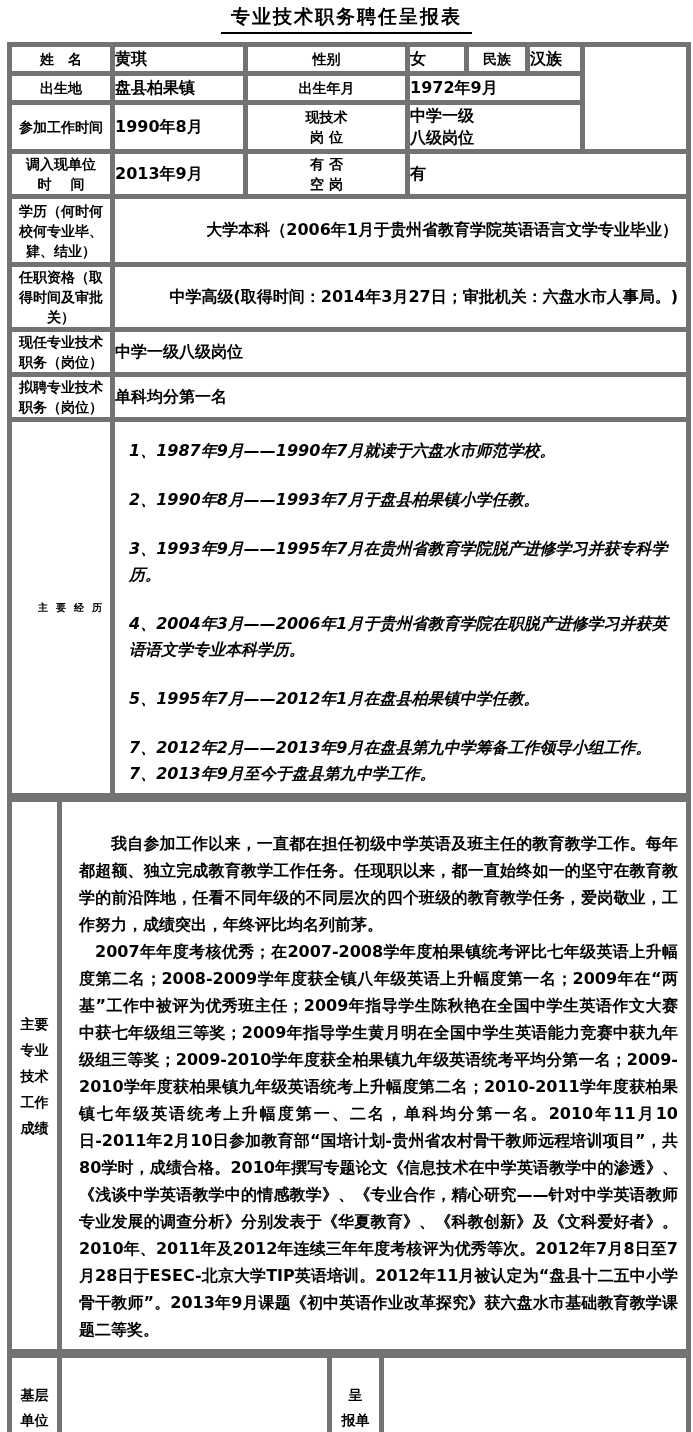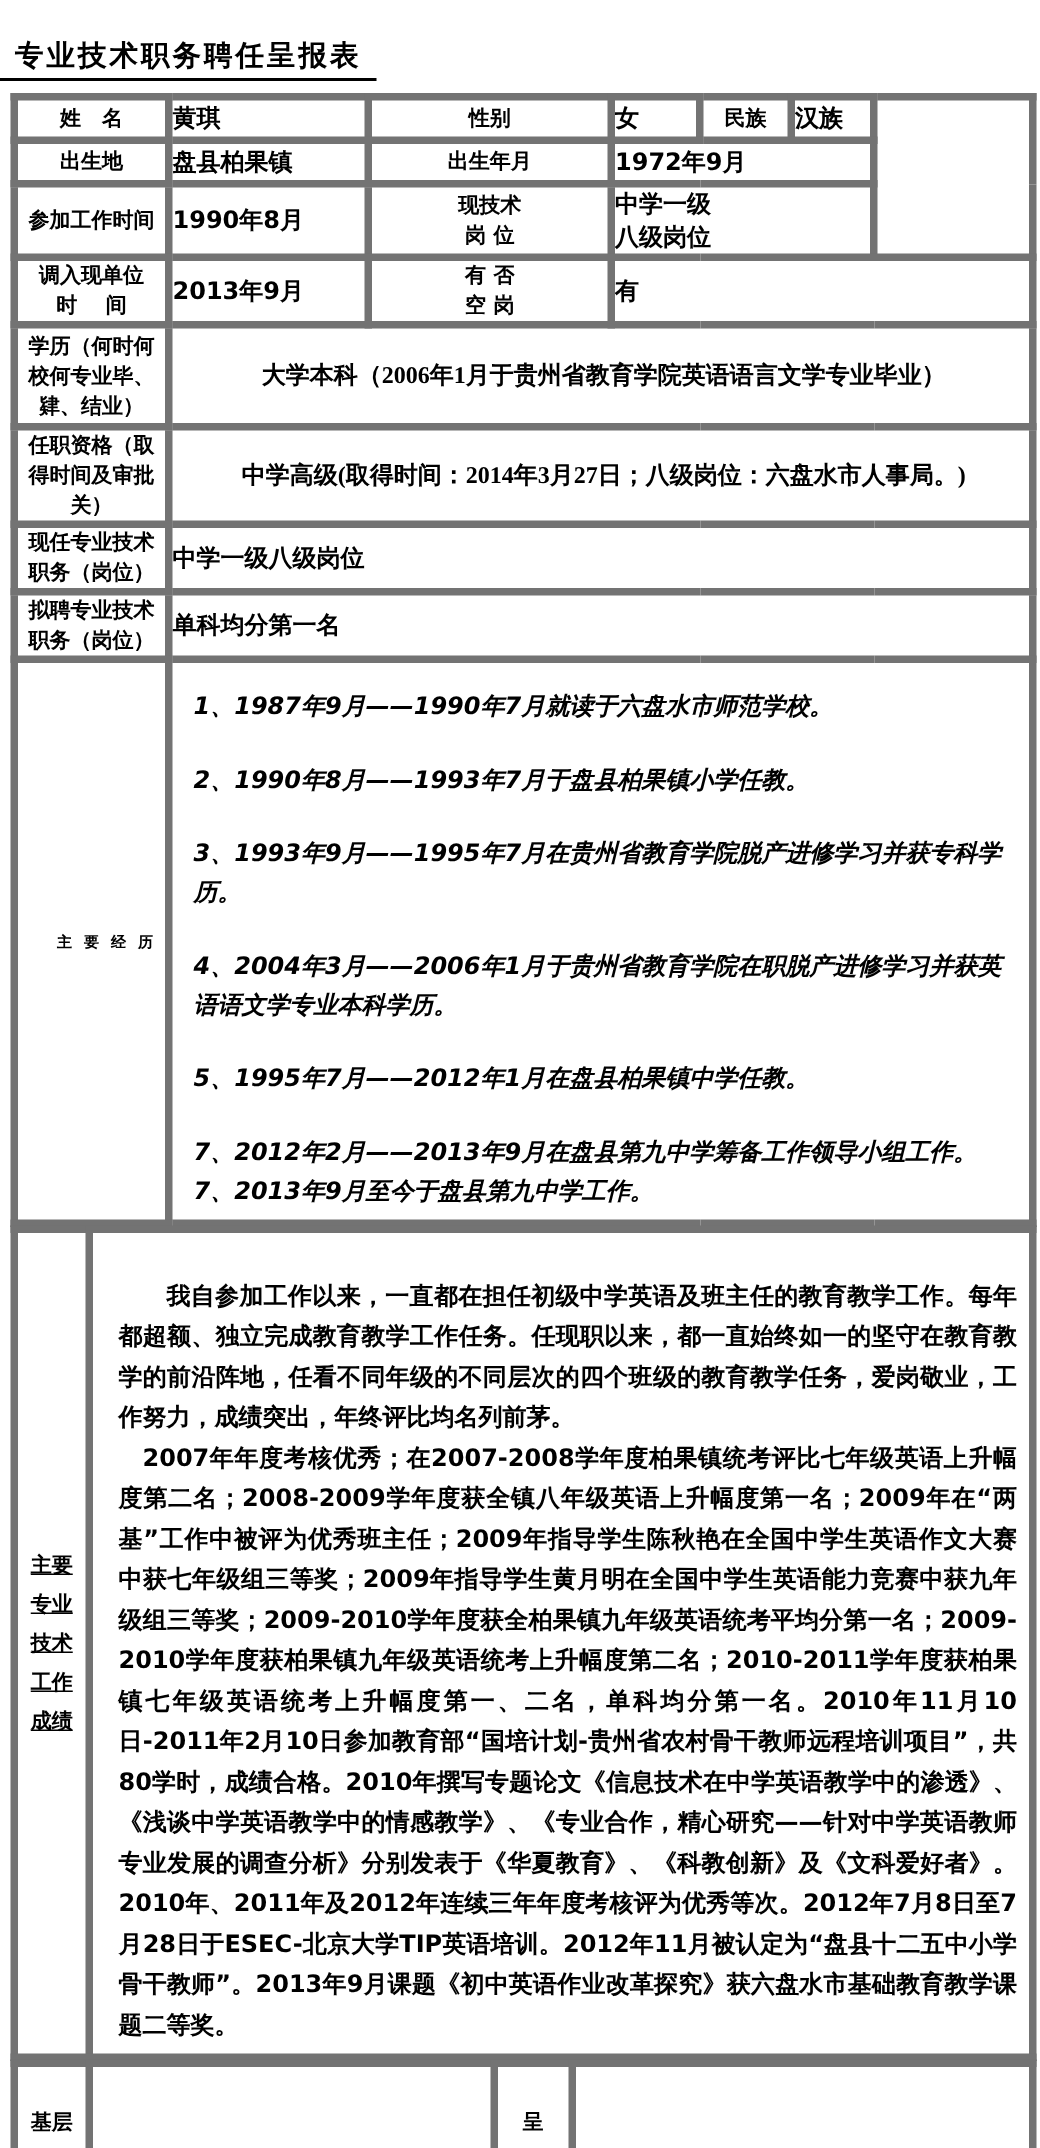--- a/index.html
+++ b/index.html
@@ -1,40 +1,40 @@
 <!DOCTYPE html>
 <html><head>
 <meta charset="utf-8">
 <style>
   * { margin:0; padding:0; box-sizing:border-box; }
   html,body { width:693px; height:1432px; background:#ffffff; overflow:hidden;
     font-family:"DejaVu Sans", sans-serif; font-weight:bold; color:#000; }
   .page { width:693px; height:1432px; position:relative; }
 
-  .title-wrap { text-align:left; padding-top:24px; }
+  .title-wrap { text-align:center; padding-top:4px; }
   .title { display:inline-block; font-size:19px; letter-spacing:2px;
     border-bottom:2px solid #000; padding:0 10px 2px 10px; }
   .meta { text-align:center; margin-top:9px; font-size:15px; }
   .meta span { margin:0 16px; }
 
   table { border-collapse:collapse; table-layout:fixed; margin-left:7px; width:679px; }
   table + table { margin-top:-1px; }
   td { border:5px solid #737373; vertical-align:middle; overflow:hidden; }
 
   .lbl { font-size:14px; text-align:center; white-space:pre-line; line-height:20px; }
   .val { font-size:16px; white-space:pre-line; line-height:22px; }
-  .val-left { font-size:16px; text-align:center; padding-left:12px; padding-right:8px;font-family:Liberation Serif, serif; }
+  .val-left { font-size:16px; text-align:right; padding-left:12px; padding-right:8px; }
 
   .exp-label { font-size:10px; text-align:right; letter-spacing:8px; }
   .exp-content { vertical-align:top; padding:16px 10px 6px 14px; font-size:16px;
     text-align:left; line-height:26px; }
   .exp-item { margin-bottom:23px;font-style:italic; }
   .exp-item.tight { margin-bottom:0; }
 
-  .ach-label { font-size:14px; text-align:center; white-space:pre-line; line-height:26px;text-decoration:underline; }
+  .ach-label { font-size:14px; text-align:center; white-space:pre-line; line-height:26px; }
   .ach-content { vertical-align:top; padding:28px 8px 6px 17px; font-size:16px;
     line-height:27px; text-align:justify; }
   .p1 { text-indent:2em; }
   .p2 { text-indent:1em; }
 
   .op-label { font-size:14px; text-align:center; white-space:pre-line; line-height:25px; }
   .sign-cell { vertical-align:bottom; }
 </style>
 </head>
 <body>
@@ -90,21 +90,21 @@
     <tr style="height:68px">
       <td class="lbl">学历（何时何
 校何专业毕、
 肄、结业）</td>
       <td class="val-left" colspan="6">大学本科（2006年1月于贵州省教育学院英语语言文学专业毕业）</td>
     </tr>
     <tr style="height:63px">
       <td class="lbl">任职资格（取
 得时间及审批
 关）</td>
-      <td class="val-left" colspan="6">中学高级(取得时间：2014年3月27日；八级岗位：六盘水市人事局。)</td>
+      <td class="val-left" colspan="6">中学高级(取得时间：2014年3月27日；审批机关：六盘水市人事局。)</td>
     </tr>
     <tr style="height:35px">
       <td class="lbl">现任专业技术
 职务（岗位）</td>
       <td class="val" colspan="6">中学一级八级岗位</td>
     </tr>
     <tr style="height:34px">
       <td class="lbl">拟聘专业技术
 职务（岗位）</td>
       <td class="val" colspan="6">单科均分第一名</td>

